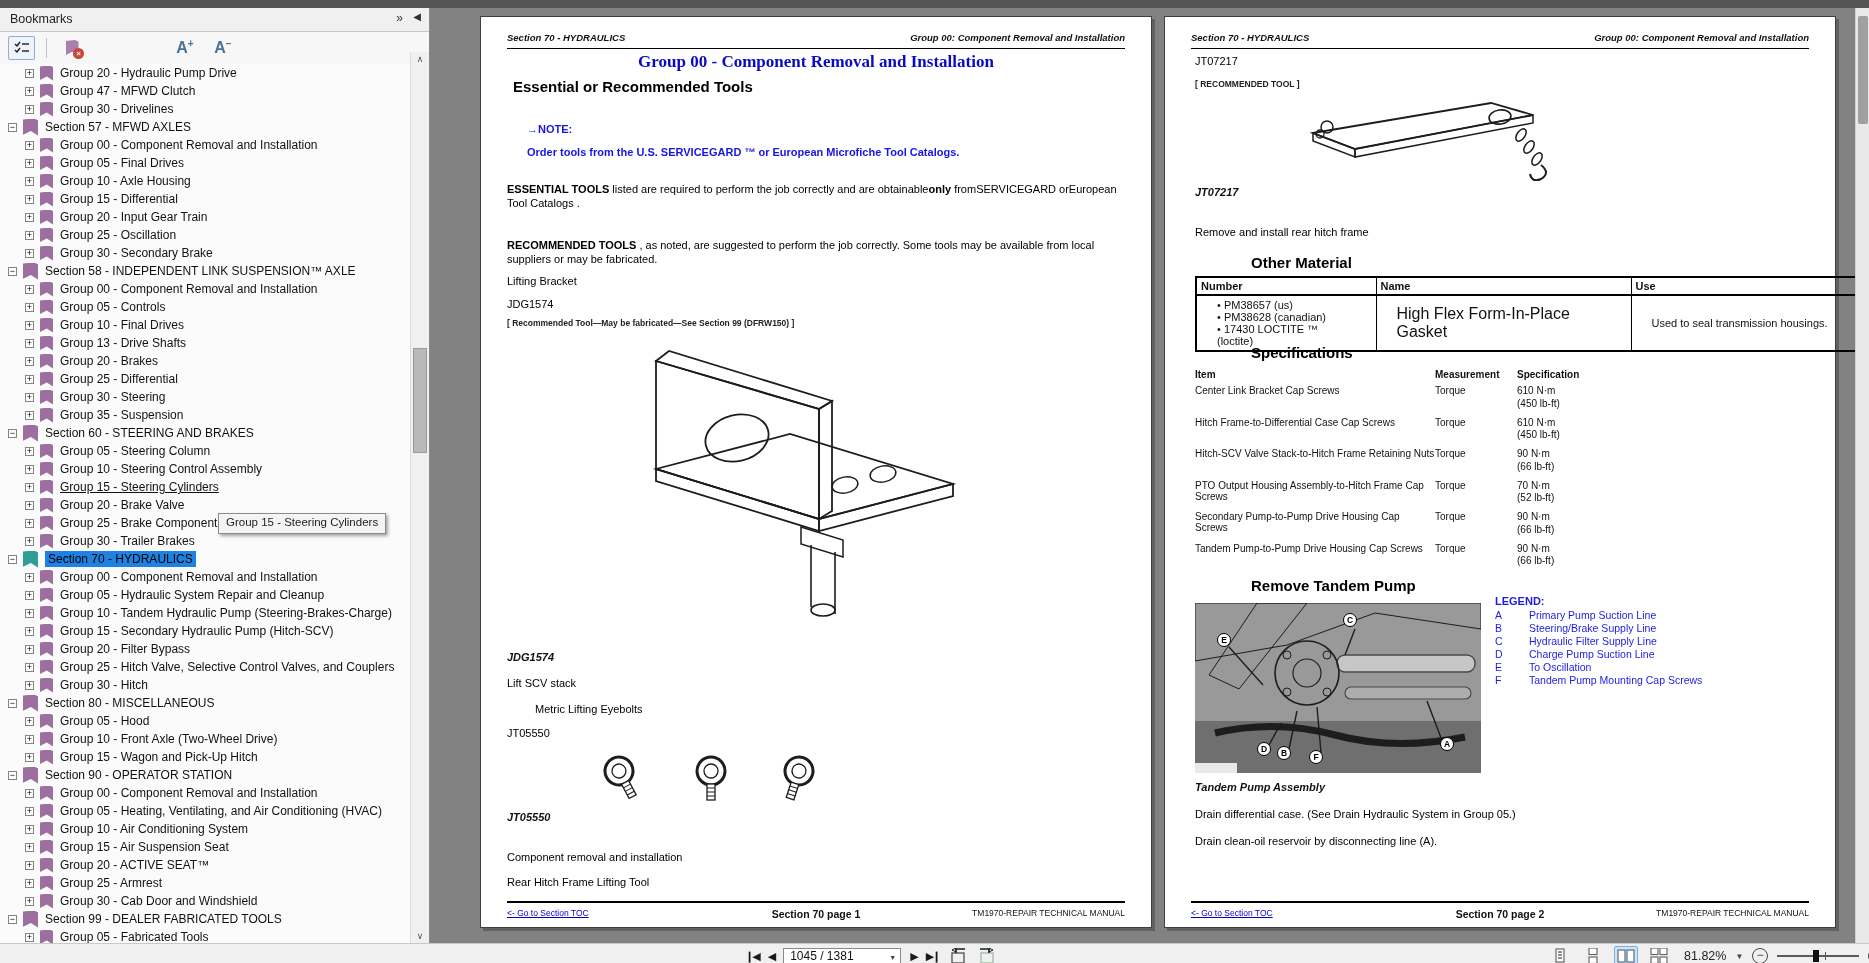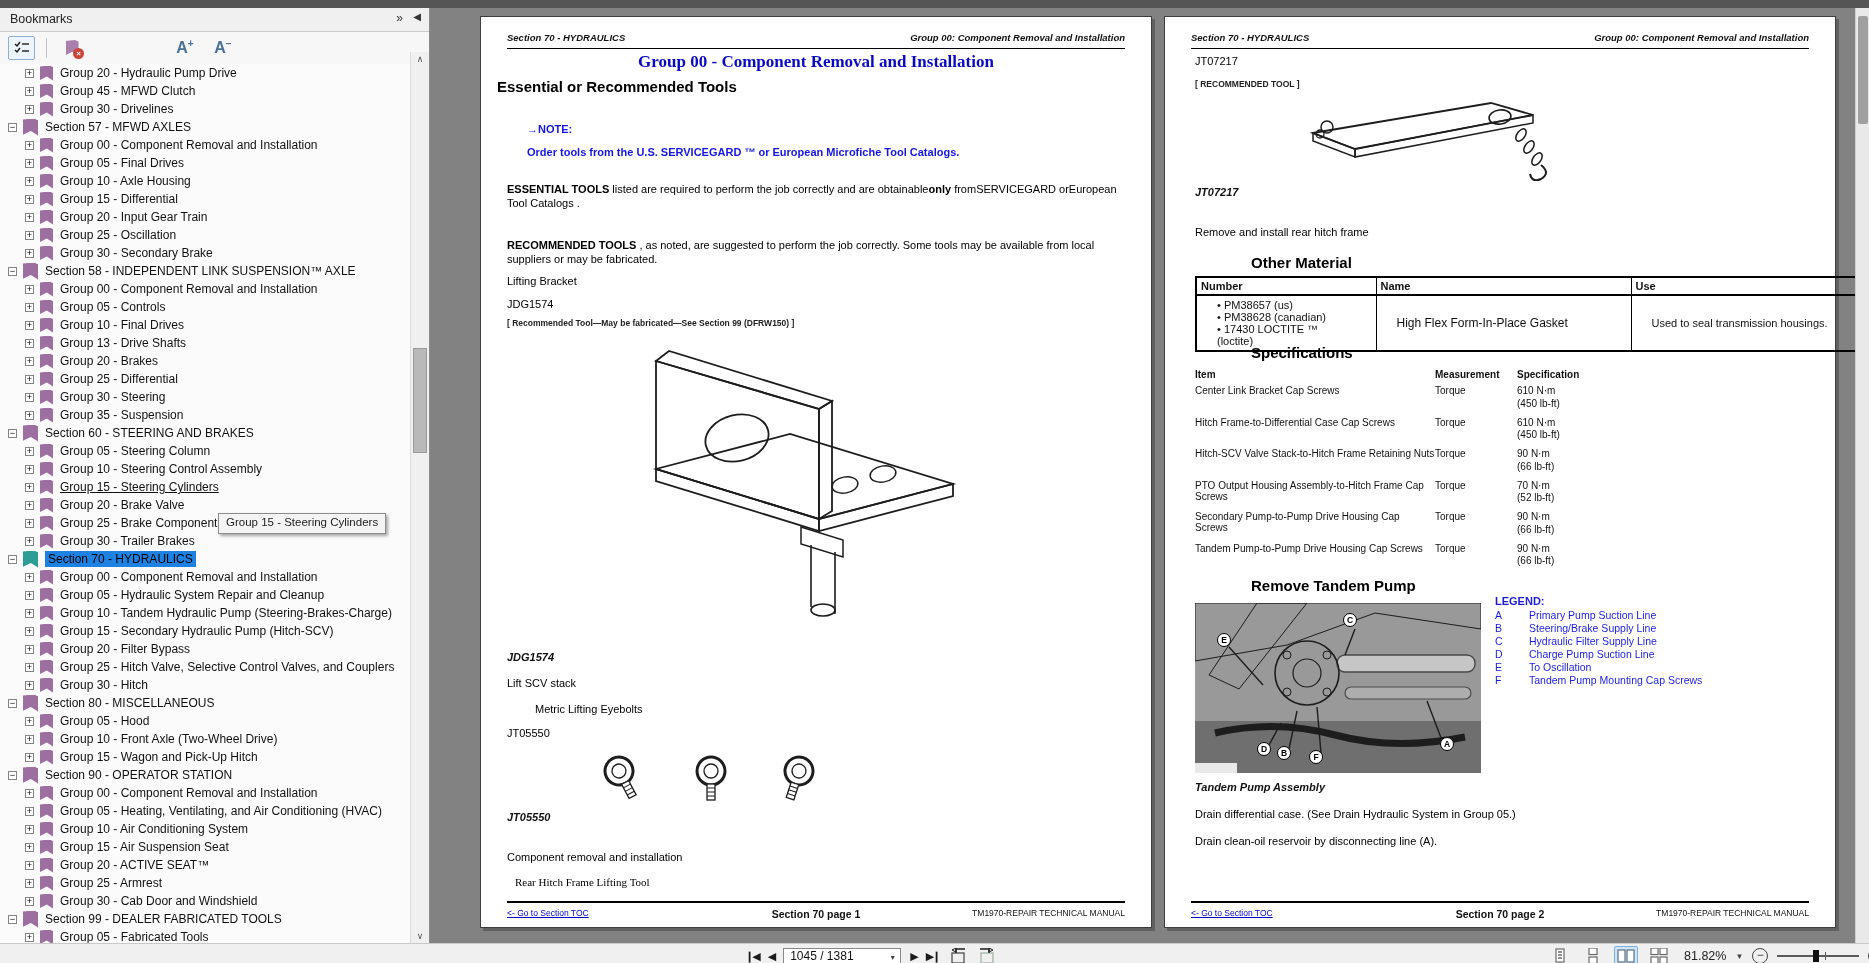--- a/index.html
+++ b/index.html
@@ -63,21 +63,21 @@
   .pfoot .pg{position:absolute;left:0;right:0;text-align:center;font-weight:bold;font-size:10.5px;}
   .pfoot .man{position:absolute;right:0;top:0;}
   .footrule{position:absolute;top:884px;left:26px;right:26px;border-top:2px solid #000;}
   line,path,ellipse,circle,polygon,polyline,rect.ln{stroke:#1d1d1d;fill:none;}
   
   .omtable{position:absolute;top:259px;left:30px;width:684px;border-collapse:collapse;
            border:2px solid #000;font-size:11px;}
   .omtable th{border:1px solid #000;border-bottom:2px solid #000;text-align:left;font-size:11px;
               padding:2px 4px;font-weight:bold;height:17px;}
   .omtable td{border:1px solid #000;padding:3px 20px;vertical-align:middle;}
-  .omtable td.namecell{font-size:12px;}
+  .omtable td.namecell{font-size:16px;}
   
   .spechead{position:absolute;top:352px;left:30px;display:grid;grid-template-columns:240px 82px auto;
             font-size:10px;font-weight:bold;}
   .specrows{position:absolute;top:368px;left:30px;width:620px;}
   .specrow{display:grid;grid-template-columns:240px 82px auto;font-size:10px;margin-bottom:6.5px;}
   .specrow .sv div{line-height:12.5px;}
   
   .legend{position:absolute;left:330px;top:578px;color:#1c1ce0;font-size:10.5px;}
   .legend .ltitle{font-weight:bold;font-size:11px;margin-bottom:2px;}
   .lrow{display:grid;grid-template-columns:34px auto;line-height:13px;}
@@ -154,21 +154,21 @@
     <div class="guide" style="left:31px;top:58px;height:872px;"></div>
     <div class="tree" id="tree">
         <div class="trow lvl1">
           <span class="expander">+</span>
           <span class="flag"></span>
           <span class="lbl">Group 20 - Hydraulic Pump Drive</span>
         </div>
         <div class="trow lvl1">
           <span class="expander">+</span>
           <span class="flag"></span>
-          <span class="lbl">Group 45 - MFWD Clutch</span>
+          <span class="lbl">Group 47 - MFWD Clutch</span>
         </div>
         <div class="trow lvl1">
           <span class="expander">+</span>
           <span class="flag"></span>
           <span class="lbl">Group 30 - Drivelines</span>
         </div>
         <div class="trow lvl0">
           <span class="expander">−</span>
           <span class="flag"></span>
           <span class="lbl">Section 57 - MFWD AXLES</span>
@@ -407,21 +407,21 @@
     </div>
   </div>
 
   <div class="page" id="page1">
     <div class="pghead">
       <span>Section 70 - HYDRAULICS</span>
       <span>Group 00: Component Removal and Installation</span>
     </div>
     <div class="pgrule"></div>
     <div class="doctitle">Group 00 - Component Removal and Installation</div>
-    <div class="abs h2" style="top:61px;left:16px;">Essential or Recommended Tools</div>
+    <div class="abs h2" style="top:61px;left:32px;">Essential or Recommended Tools</div>
     <div class="abs noteblue" style="top:106px;left:46px;">→NOTE:</div>
     <div class="abs noteblue" style="top:129px;left:46px;">Order tools from the U.S. SERVICEGARD ™ or European Microfiche Tool Catalogs.</div>
     <div class="abs body" style="top:222px;left:26px;right:14px;">
       <b>RECOMMENDED TOOLS</b><span> , as noted, are suggested to perform the job correctly. Some tools may be available from local suppliers or may be fabricated.</span>
     </div>
     <div class="abs body" style="top:166px;left:26px;right:14px;">
       <b>ESSENTIAL TOOLS</b><span> listed are required to perform the job correctly and are obtainable</span><b>only</b><span> fromSERVICEGARD orEuropean Tool Catalogs .</span>
     </div>
     <div class="abs body" style="top:258px;left:26px;">Lifting Bracket</div>
     <div class="abs body" style="top:281px;left:26px;">JDG1574</div>
@@ -463,21 +463,21 @@
         <g transform="translate(228,26) rotate(18)">
           <circle r="14" stroke-width="3"></circle>
             <circle r="7" stroke-width="1.3"></circle>
           <rect x="-4" y="13" width="8" height="16" stroke-width="1.3" fill="#fff"></rect>
           <path d="M-4,17 h8 M-4,21 h8 M-4,25 h8" stroke-width="1"></path>
         </g>
       </g>
     </svg>
     <div class="abs codecap" style="top:794px;left:26px;">JT05550</div>
     <div class="abs body" style="top:834px;left:26px;">Component removal and installation</div>
-    <div class="abs body" style="top:859px;left:34px;font-family:Liberation Serif, serif;">Rear Hitch Frame Lifting Tool</div>
+    <div class="abs body" style="top:859px;left:26px;">Rear Hitch Frame Lifting Tool</div>
     <div class="footrule"></div>
     <div class="pfoot">
       <span class="link">&lt;- Go to Section TOC</span>
       <span class="pg">Section 70 page 1</span>
       <span class="man">TM1970-REPAIR TECHNICAL MANUAL</span>
     </div>
   </div>
 
   <div class="page" id="page2">
     <div class="pghead">

